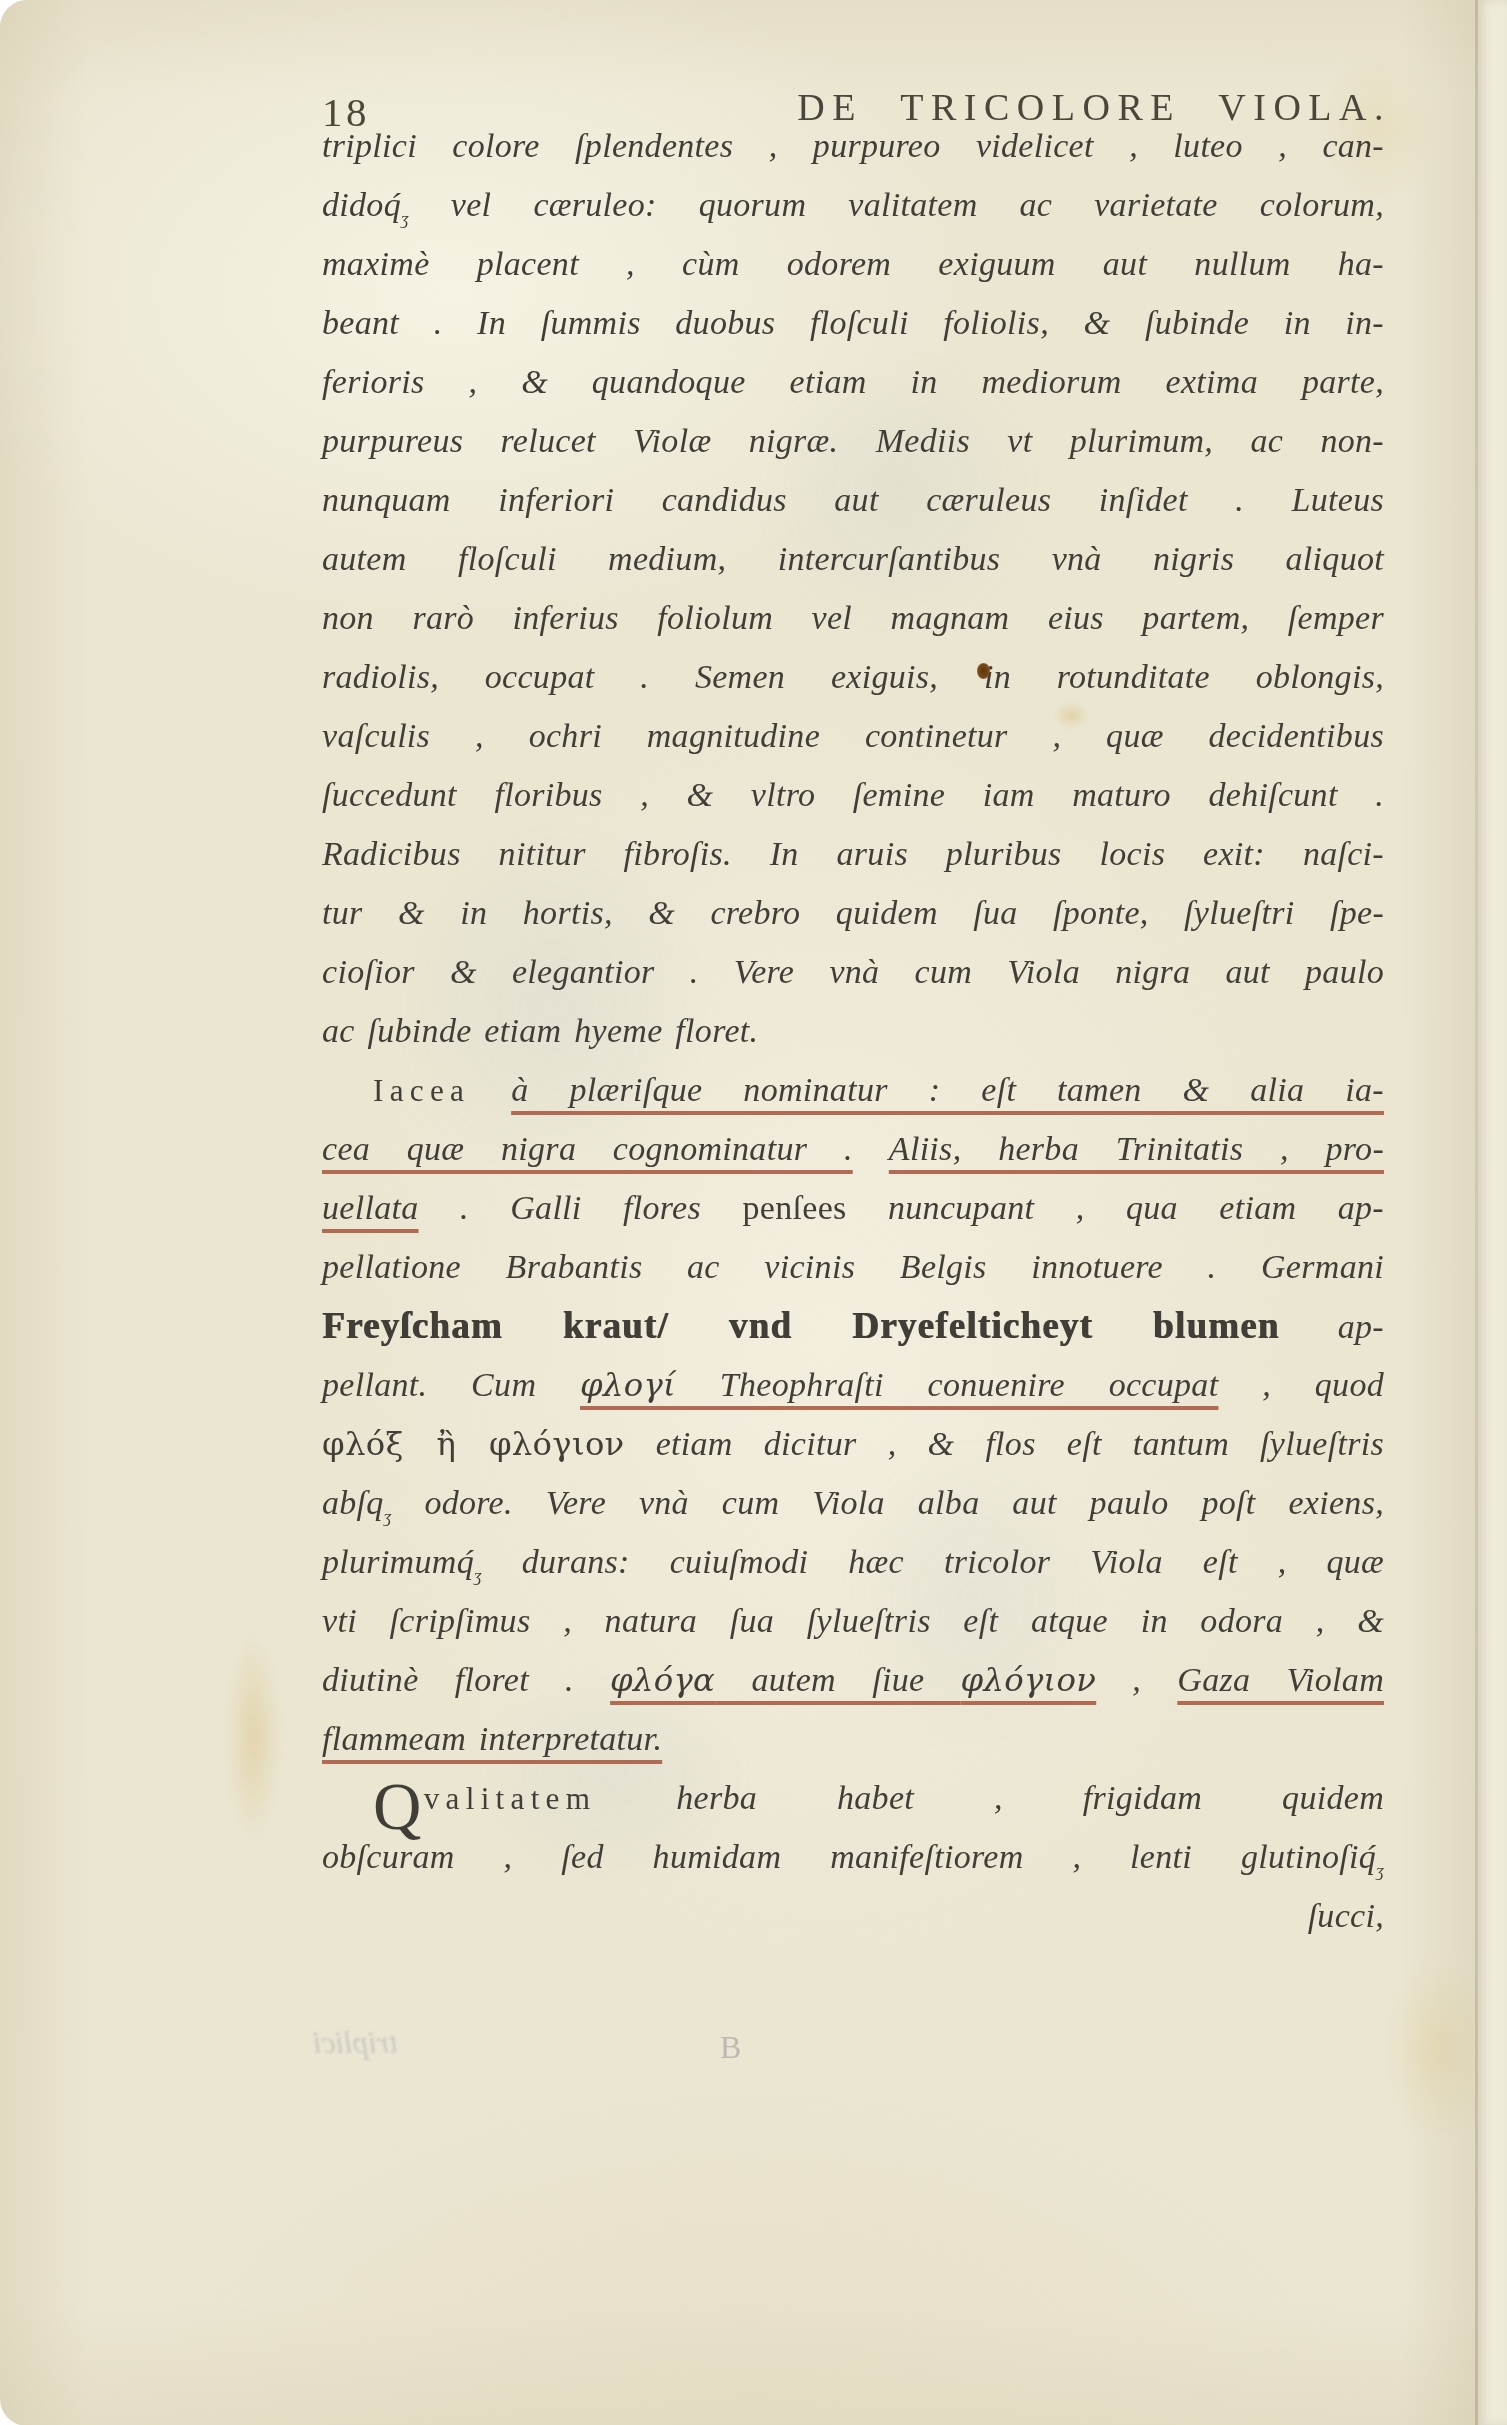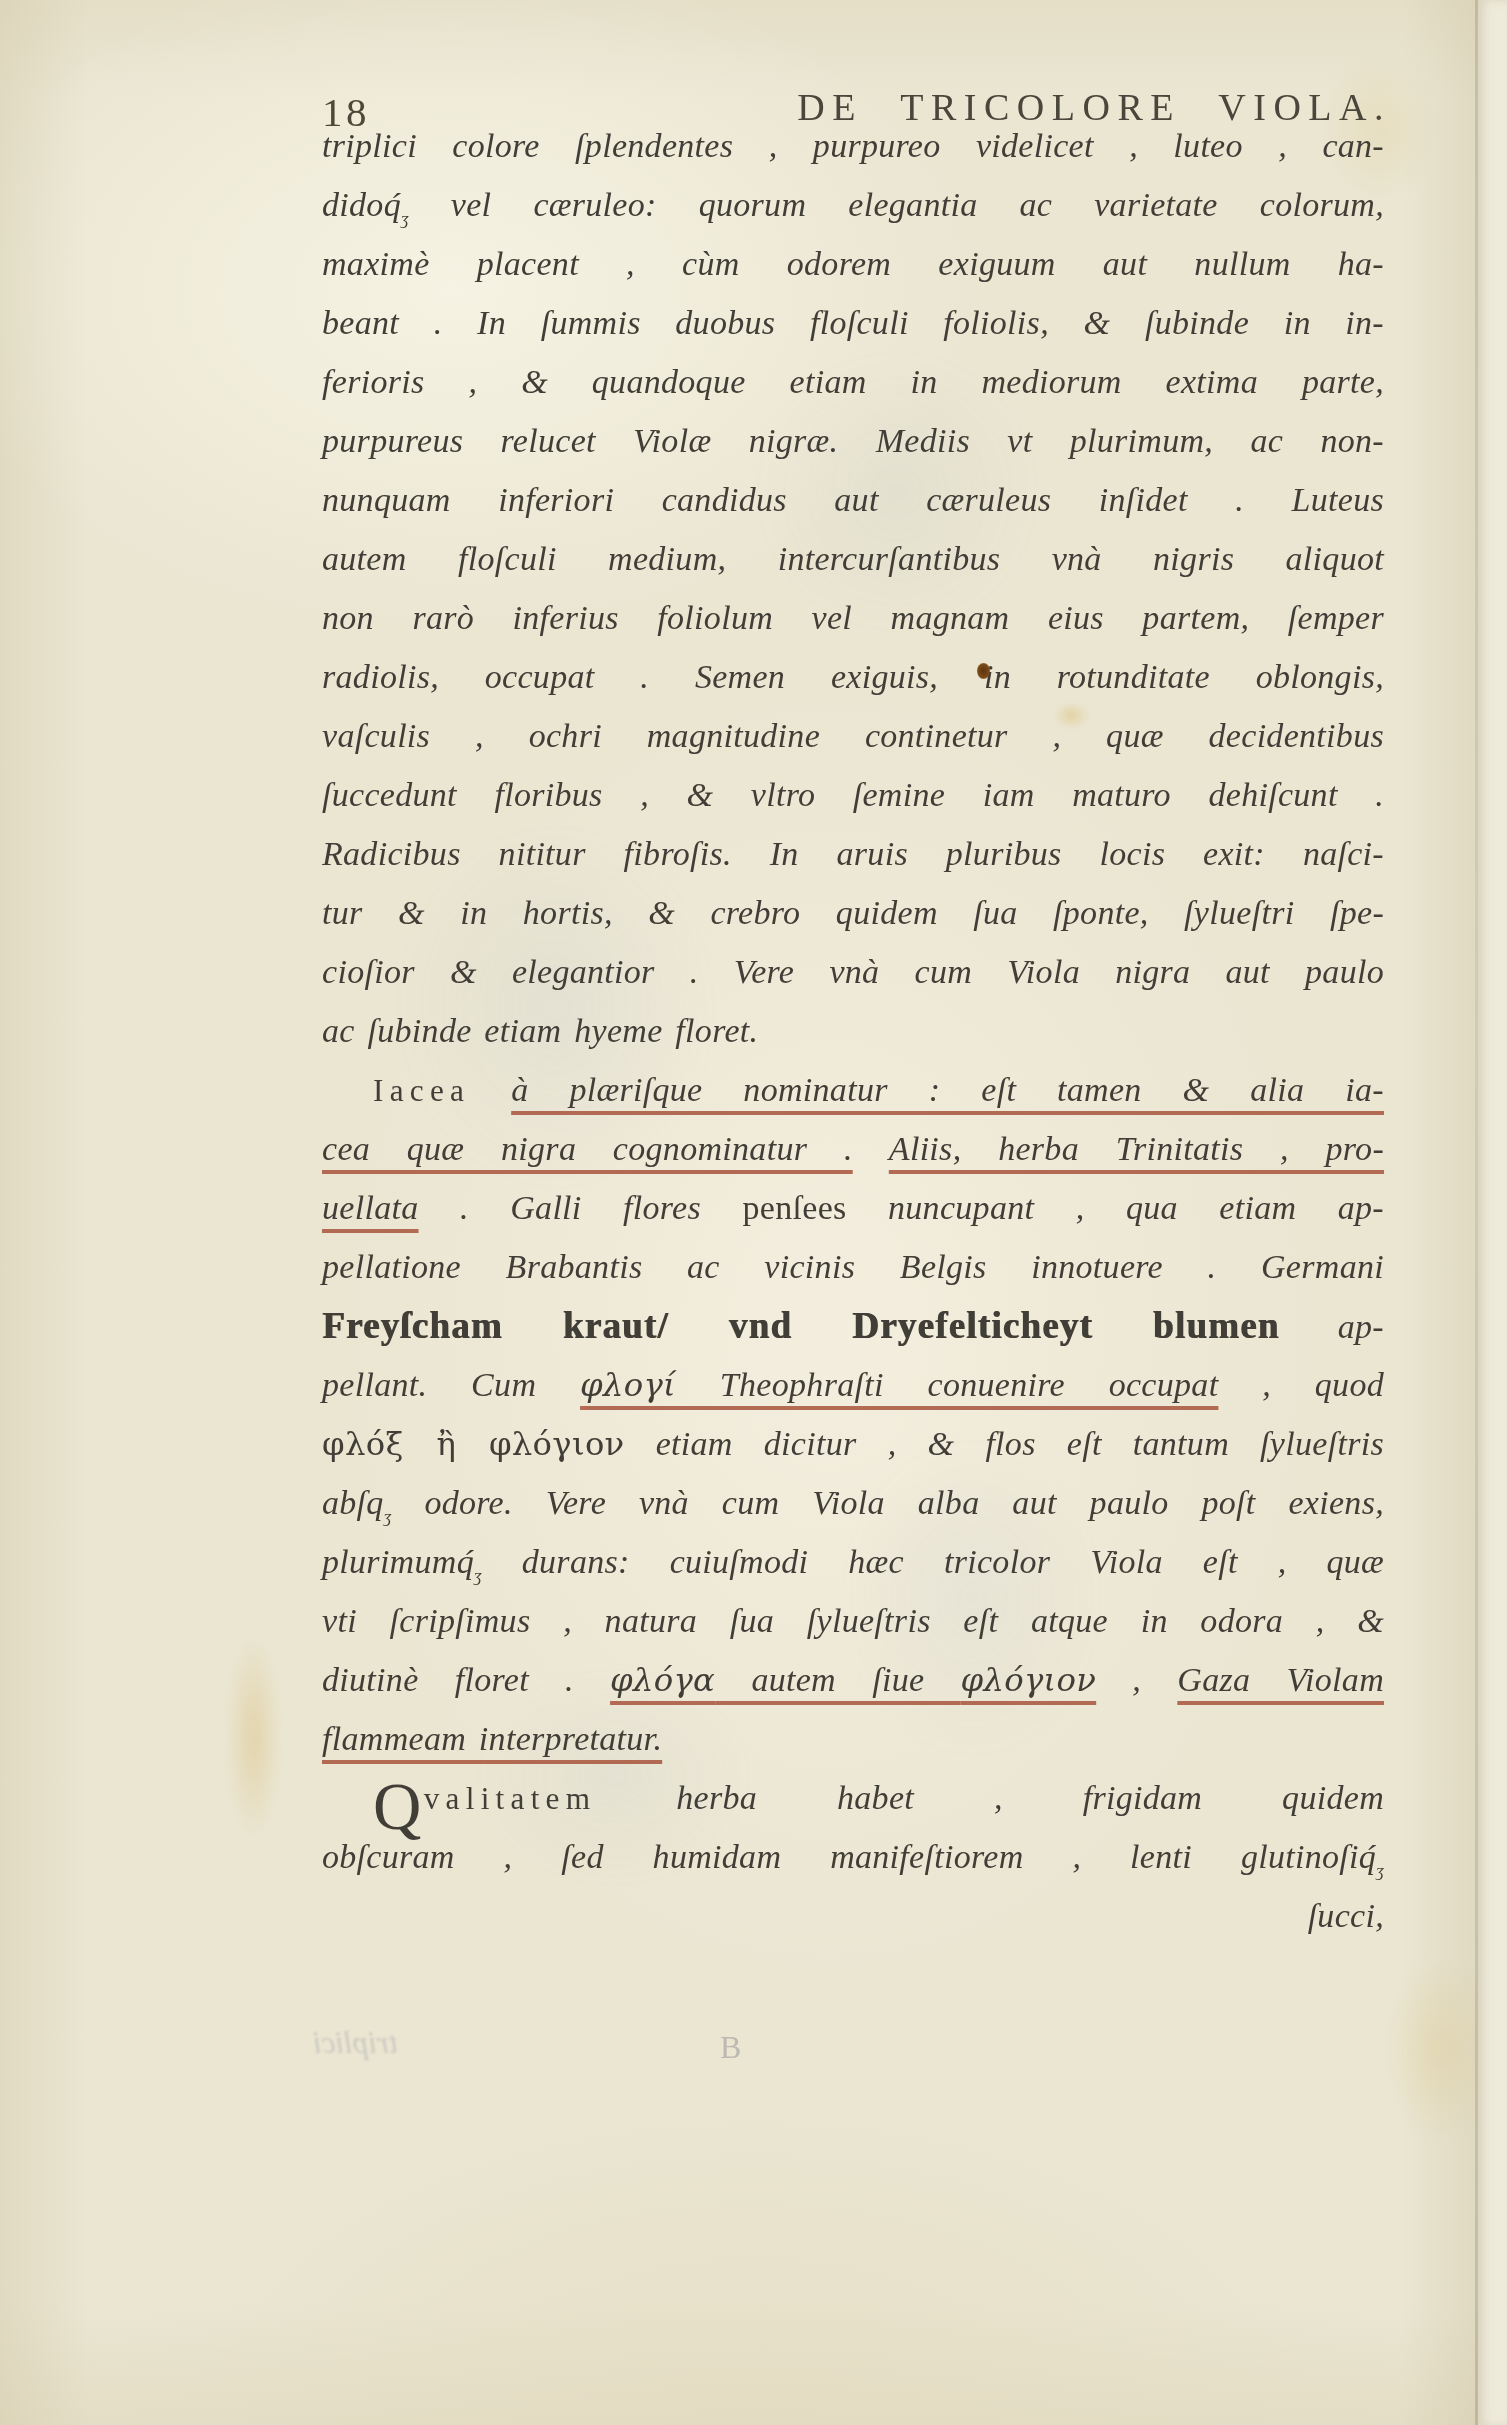--- a/index.html
+++ b/index.html
@@ -5,20 +5,21 @@
   html,body{margin:0;padding:0;}
   body{width:1507px;height:2426px;position:relative;overflow:hidden;
        font-family:"Liberation Serif","DejaVu Serif",serif;}
   .page{position:absolute;inset:0;background-color:#ebe6d2;
     background-image:
       radial-gradient(ellipse 810px 521px at 30% 12%, rgba(255,253,242,.55), transparent 65%),
       radial-gradient(ellipse 695px 926px at 55% 55%, rgba(252,248,236,.45), transparent 70%),
       radial-gradient(ellipse 926px 521px at 50% 100%, rgba(226,217,189,.5), transparent 70%),
       linear-gradient(90deg, rgba(206,196,163,.35) 0%, rgba(206,196,163,0) 6%, rgba(206,196,163,0) 93%, rgba(196,186,152,.4) 100%),
       linear-gradient(180deg, rgba(214,205,174,.3) 0%, rgba(214,205,174,0) 4%, rgba(214,205,174,0) 95%, rgba(214,205,174,.35) 100%);
+    border-radius: 27px;
   }
   
   .pagenum{position:absolute;left:322px;top:88px;font-size:41px;color:#4d4839;
            letter-spacing:3.5px;}
   .running-title{position:absolute;left:329px;top:85px;width:1062px;text-align:right;
            font-size:38px;color:#4a463b;letter-spacing:7.5px;word-spacing:21px;}
   
   .textblock{position:absolute;left:322px;top:116px;width:1062px;
            font-style:italic;font-size:34px;line-height:59px;color:#413e37;
            letter-spacing:0.3px;word-spacing:4px;}
@@ -83,21 +84,21 @@
   <div class="stain st1"></div>
   <div class="stain st2"></div>
   <div class="stain st3"></div>
   <div class="stain st4"></div>
 
   <span class="pagenum">18</span>
   <div class="running-title">DE TRICOLORE VIOLA.</div>
 
   <div class="textblock" id="textblock">
       <div class="line"><span class="sg i">triplici colore ſplendentes , purpureo videlicet , luteo , can-</span></div>
-      <div class="line"><span class="sg i">didoq́</span><span class="sg sub">ʒ</span><span class="sg i"> vel cæruleo: quorum elegantia ac varietate colorum,</span></div>
+      <div class="line"><span class="sg i">didoq́</span><span class="sg sub">ʒ</span><span class="sg i"> vel cæruleo: quorum valitatem ac varietate colorum,</span></div>
       <div class="line"><span class="sg i">maximè placent , cùm odorem exiguum aut nullum ha-</span></div>
       <div class="line"><span class="sg i">beant . In ſummis duobus floſculi foliolis, &amp; ſubinde in in-</span></div>
       <div class="line"><span class="sg i">ferioris , &amp; quandoque etiam in mediorum extima parte,</span></div>
       <div class="line"><span class="sg i">purpureus relucet Violæ nigræ. Mediis vt plurimum, ac non-</span></div>
       <div class="line"><span class="sg i">nunquam inferiori candidus aut cæruleus inſidet . Luteus</span></div>
       <div class="line"><span class="sg i">autem floſculi medium, intercurſantibus vnà nigris aliquot</span></div>
       <div class="line"><span class="sg i">non rarò inferius foliolum vel magnam eius partem, ſemper</span></div>
       <div class="line"><span class="sg i">radiolis, occupat . Semen exiguis, in rotunditate oblongis,</span></div>
       <div class="line"><span class="sg i">vaſculis , ochri magnitudine continetur , quæ decidentibus</span></div>
       <div class="line"><span class="sg i">ſuccedunt floribus , &amp; vltro ſemine iam maturo dehiſcunt .</span></div>

